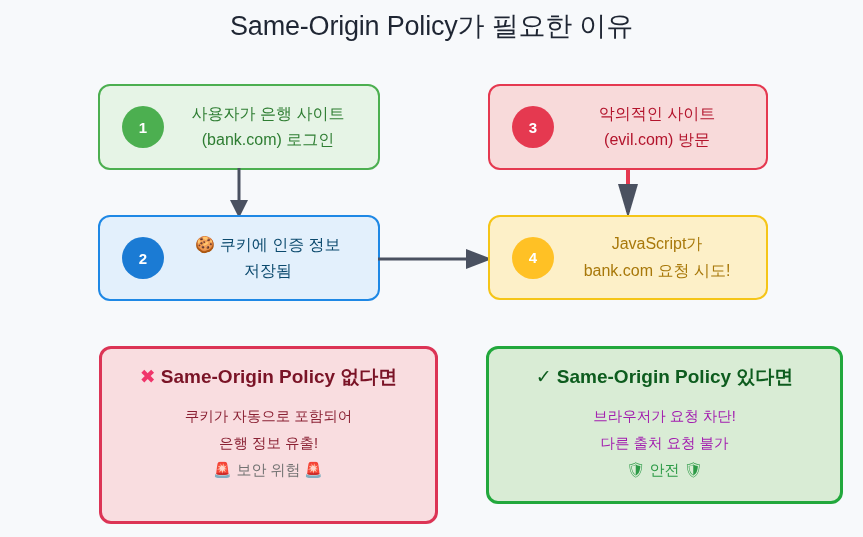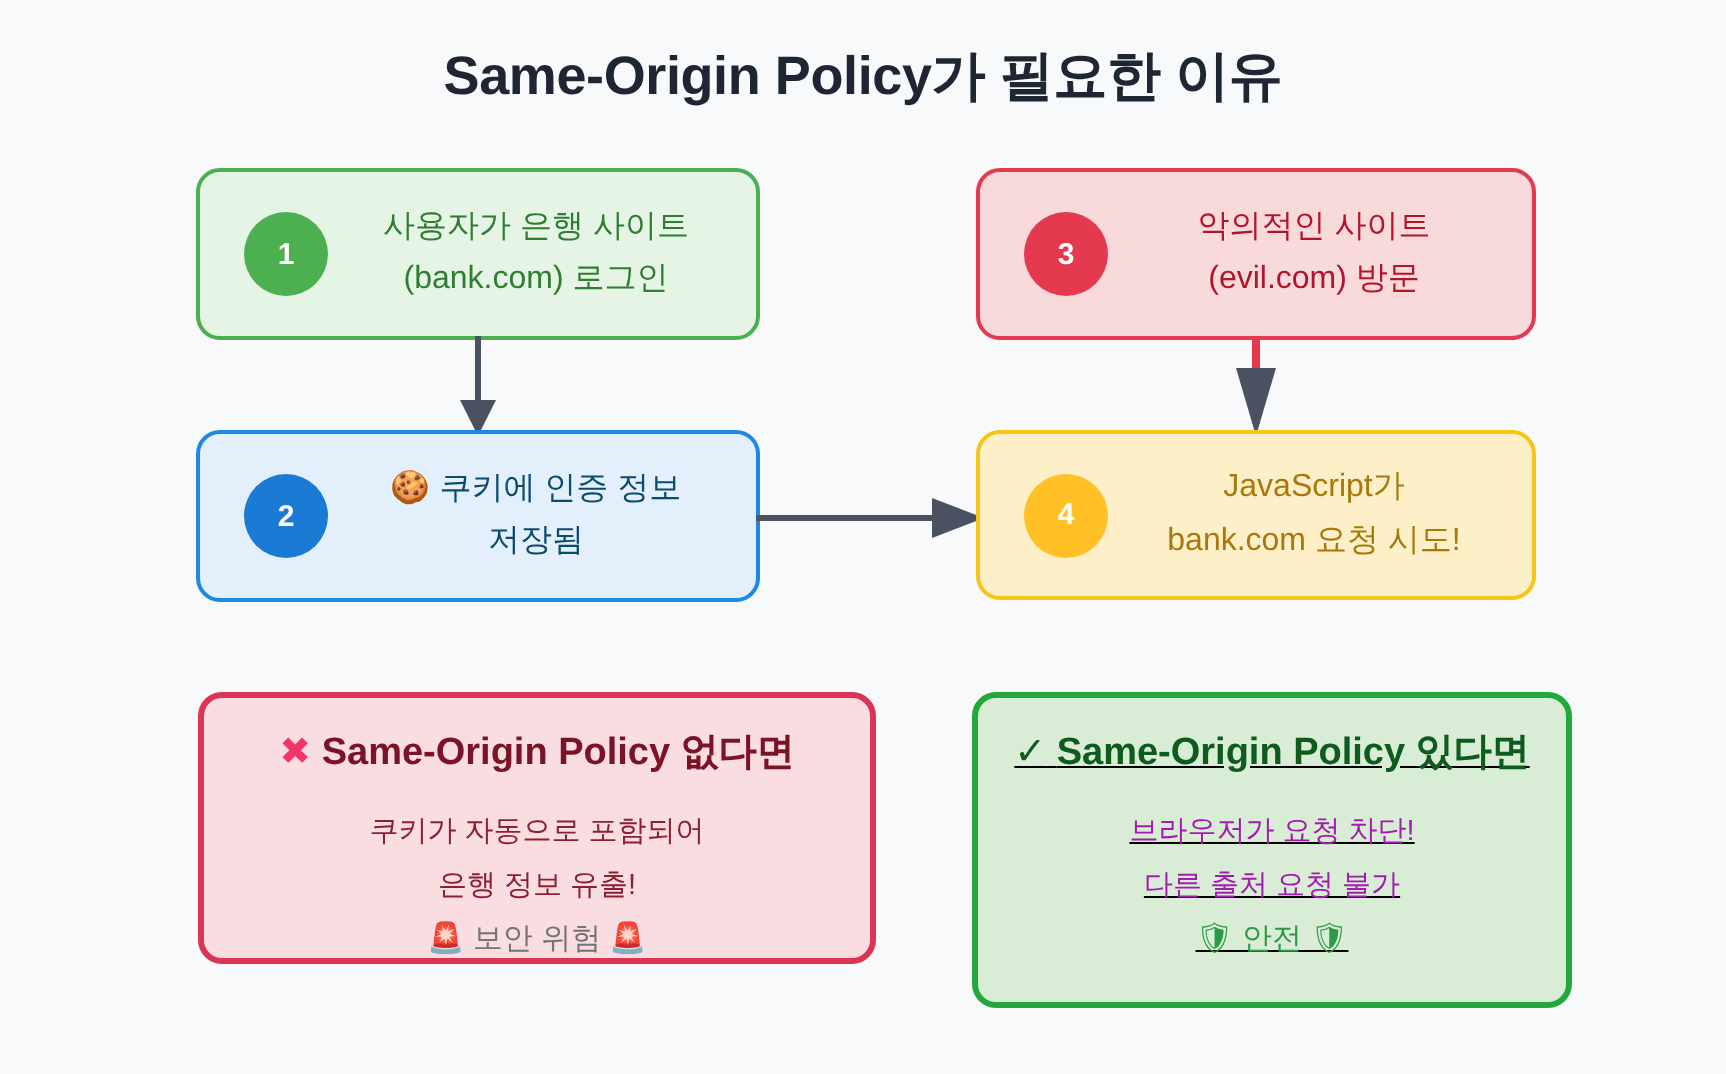--- a/index.html
+++ b/index.html
@@ -17,25 +17,25 @@
   #page {
     position: relative;
     width: 863px;
     height: 537px;
   }
 
   
   .page-title {
     position: absolute;
     left: 0;
-    top: 20px;
+    top: 8px;
     width: 863px;
     text-align: center;
     font-size: 27px;
-    font-weight: bold;
+    font-weight: normal;
     color: #1f2633;
     letter-spacing: -0.2px;
   }
 
   
   .step-box {
     position: absolute;
     border-radius: 12px;
     border-width: 2px;
     border-style: solid;
@@ -137,34 +137,33 @@
     line-height: 1.85;
     white-space: nowrap;
   }
   .outcome-badge {
     font-size: 15px;
     line-height: 1.9;
     white-space: nowrap;
   }
 
   .outcome--bad {
-    left: 99px; top: 346px; width: 339px; height: 136px;
+    left: 99px; top: 346px; width: 339px; height: 178px;
     background: #f9dde0;
     border-color: #dc3455;
   }
   .outcome--bad .outcome-head { color: #7a1326; }
   .outcome--bad .outcome-head .mark { color: #f0356b; }
   .outcome--bad .outcome-line { color: #8a2133; }
   .outcome--bad .outcome-badge { color: #737373; }
 
   .outcome--good {
-    left: 486px; top: 346px; width: 300px; height: 158px;
+    left: 486px; top: 346px; width: 357px; height: 158px;
     background: #d9ecd5;
     border-color: #22a83c;
-    text-decoration: underline;
   }
   .outcome--good .outcome-head { color: #0d5c1e; }
   .outcome--good .outcome-head .mark { color: #0d5c1e; }
   .outcome--good .outcome-line { color: #a21caf; }
   .outcome--good .outcome-badge { color: #2c9a46; }
 </style>
 </head>
 <body>
 
 <div id="page">

